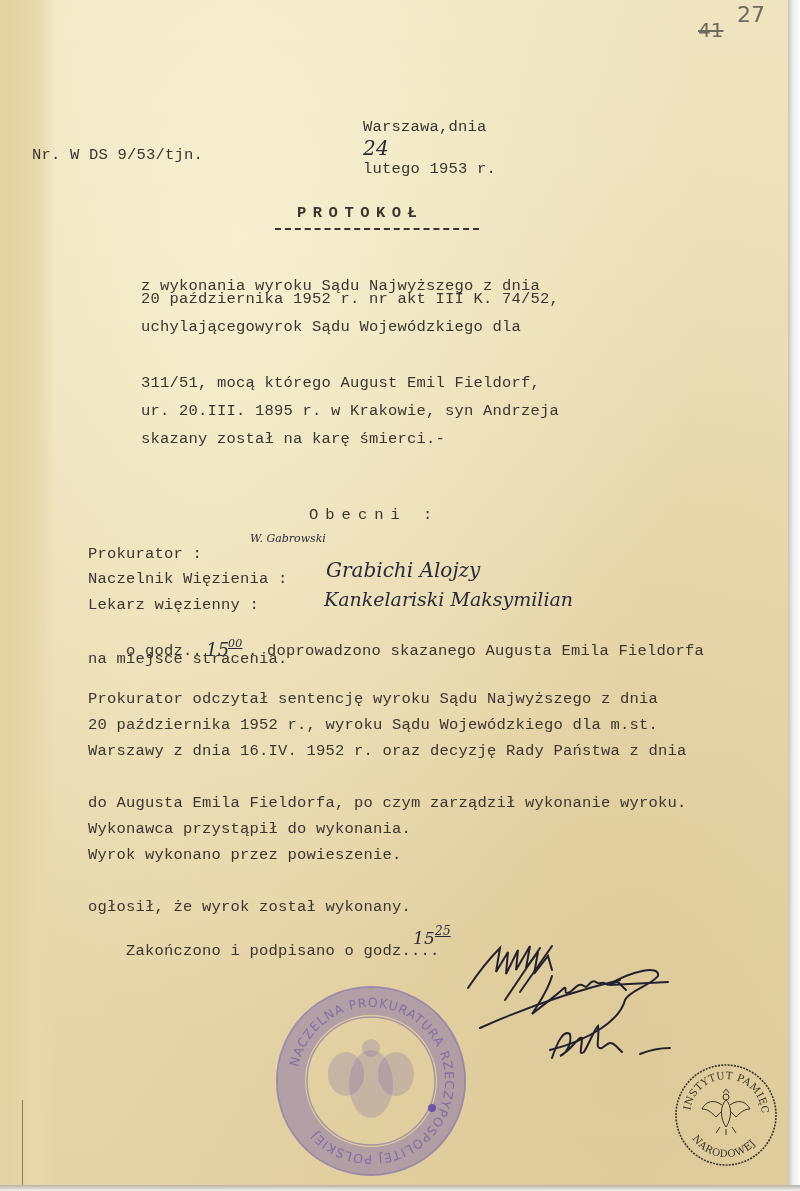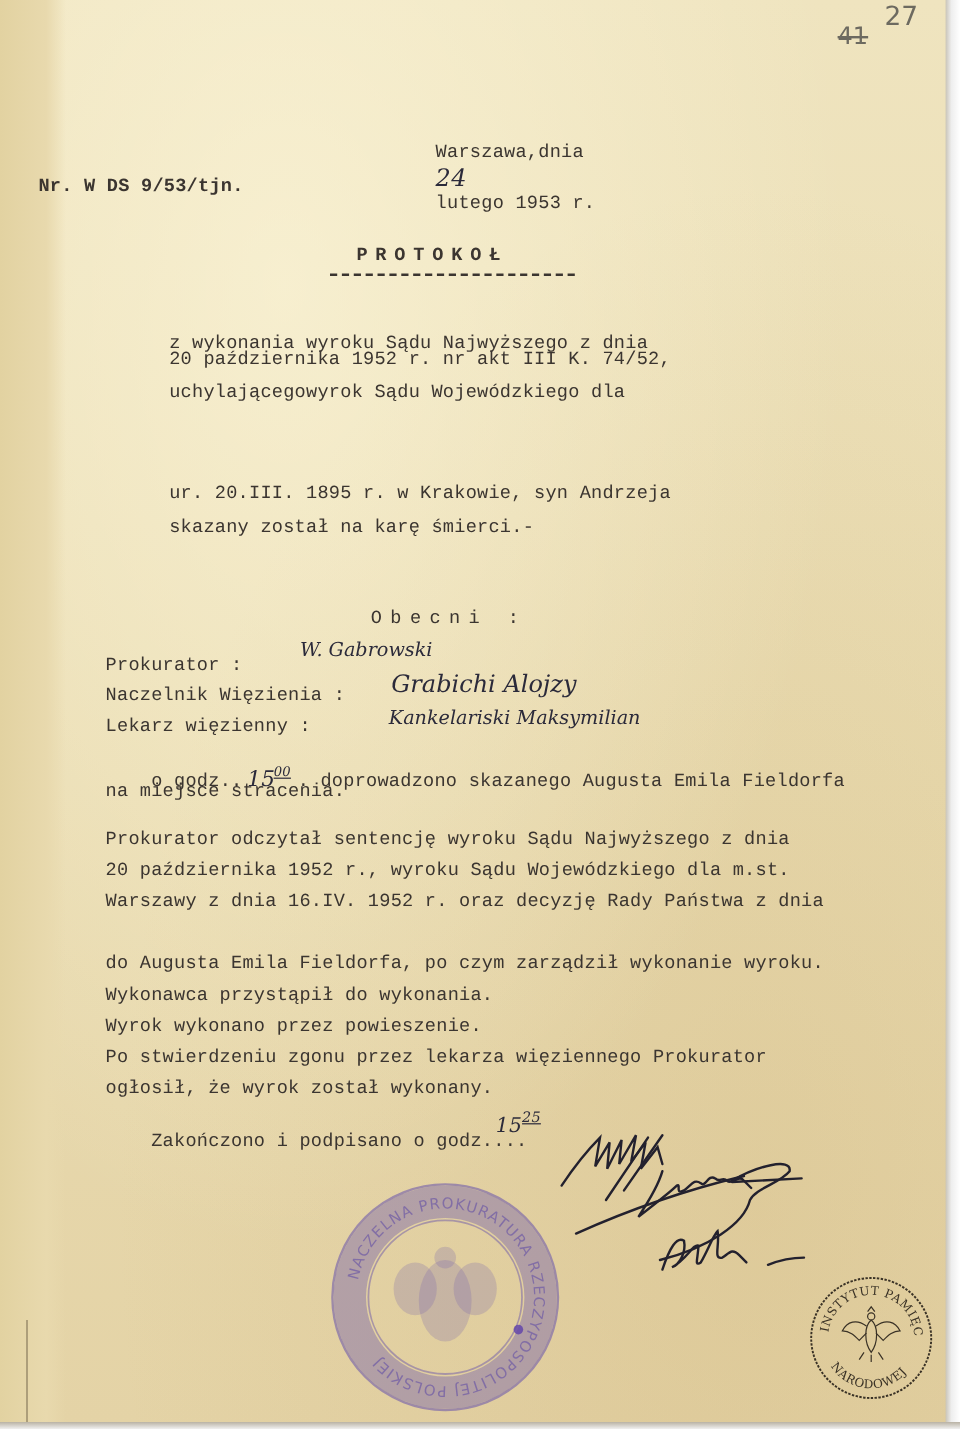--- a/index.html
+++ b/index.html
@@ -68,54 +68,54 @@
 
   <div class="pencil" style="left:698px; top:18px; text-decoration: line-through;">41</div>
   <div class="pencil" style="left:737px; top:2px; font-size:22px;">27</div>
 
   <div class="t" style="left:325px; top:100px;">
     <span>Warszawa,dnia</span>
     <span class="hand" style="position:static; font-size:20px;">24</span>
     <span>lutego 1953 r.</span>
   </div>
 
-  <div class="t" style="left:32px; top:146px;font-weight:bold;">Nr. W DS 9/53/tjn.</div>
+  <div class="t" style="left:32px; top:146px;">Nr. W DS 9/53/tjn.</div>
 
   <div class="title">PROTOKOŁ</div>
   <div class="title-underline"></div>
 
   <div class="t" style="left:141px; top:262px;margin-top:15px;">z wykonania wyroku Sądu Najwyższego z dnia</div>
   <div class="t" style="left:141px; top:290px;">20 października 1952 r. nr akt III K. 74/52,</div>
   <div class="t" style="left:141px; top:318px;">uchylającegowyrok Sądu Wojewódzkiego dla</div>
+  <div class="t" style="left:141px; top:374px;">311/51, mocą którego August Emil Fieldorf,</div>
   <div class="t" style="left:141px; top:402px;">ur. 20.III. 1895 r. w Krakowie, syn Andrzeja</div>
   <div class="t" style="left:141px; top:430px;">skazany został na karę śmierci.-</div>
 
   <div class="t" style="left:309px; top:482px; letter-spacing:7px;margin-top:24px;">Obecni :</div>
 
   <div class="t" style="left:88px; top:545px;">Prokurator :</div>
-  <div class="hand" style="left:250px; top:532px; font-size:16px;">W. Gabrowski</div>
+  <div class="hand" style="left:250px; top:532px; font-size:11px;">W. Gabrowski</div>
 
   <div class="t" style="left:88px; top:570px;">Naczelnik Więzienia :</div>
   <div class="hand" style="left:326px; top:558px; font-size:20px;">Grabichi Alojzy</div>
 
   <div class="t" style="left:88px; top:596px;">Lekarz więzienny :</div>
-  <div class="hand" style="left:324px; top:588px; font-size:16px;">Kankelariski Maksymilian</div>
+  <div class="hand" style="left:324px; top:588px; font-size:19px;">Kankelariski Maksymilian</div>
 
   <div class="t" style="left:88px; top:624px;">
     <span>o godz..</span><span style="display:inline-block; width:46px; position:relative;"><span class="hand" style="left:4px; top:-16px; font-size:18px;">15</span><span class="hand" style="left:26px; top:-18px; font-size:11px; text-decoration: underline;">00</span></span><span>. doprowadzono skazanego Augusta Emila Fieldorfa</span>
   </div>
   <div class="t" style="left:88px; top:650px;">na miejsce stracenia.</div>
 
   <div class="t" style="left:88px; top:690px;">Prokurator odczytał sentencję wyroku Sądu Najwyższego z dnia</div>
   <div class="t" style="left:88px; top:716px;">20 października 1952 r., wyroku Sądu Wojewódzkiego dla m.st.</div>
   <div class="t" style="left:88px; top:742px;">Warszawy z dnia 16.IV. 1952 r. oraz decyzję Rady Państwa z dnia</div>
   <div class="t" style="left:88px; top:794px;">do Augusta Emila Fieldorfa, po czym zarządził wykonanie wyroku.</div>
   <div class="t" style="left:88px; top:820px;">Wykonawca przystąpił do wykonania.</div>
   <div class="t" style="left:88px; top:846px;">Wyrok wykonano przez powieszenie.</div>
-  <div class="t" style="left:88px; top:872px;">Po stwierdzeniu zgonu przez lekarza więziennego Prokurator</div>
   <div class="t" style="left:88px; top:898px;">ogłosił, że wyrok został wykonany.</div>
 
   <div class="t" style="left:88px; top:924px;">
     <span>Zakończono i podpisano o godz.</span><span style="display:inline-block; position:relative;"><span>...</span><span class="hand" style="left:2px; top:-14px; font-size:17px;">15</span><span class="hand" style="left:24px; top:-18px; font-size:12px; text-decoration: underline;">25</span></span>
   </div>
 
   <svg style="position:absolute; left:460px; top:930px;" width="230" height="140" viewBox="0 0 230 140">
     <g fill="none" stroke="#23212e" stroke-width="2" stroke-linecap="round">
       <g>
         <path d="M8 58 C 20 40, 30 28, 40 18 L 36 42 L 48 22 L 46 44 L 58 20 L 56 40 L 70 16 L 66 38 L 78 22 L 74 44 L 88 26 L 92 40"></path>

